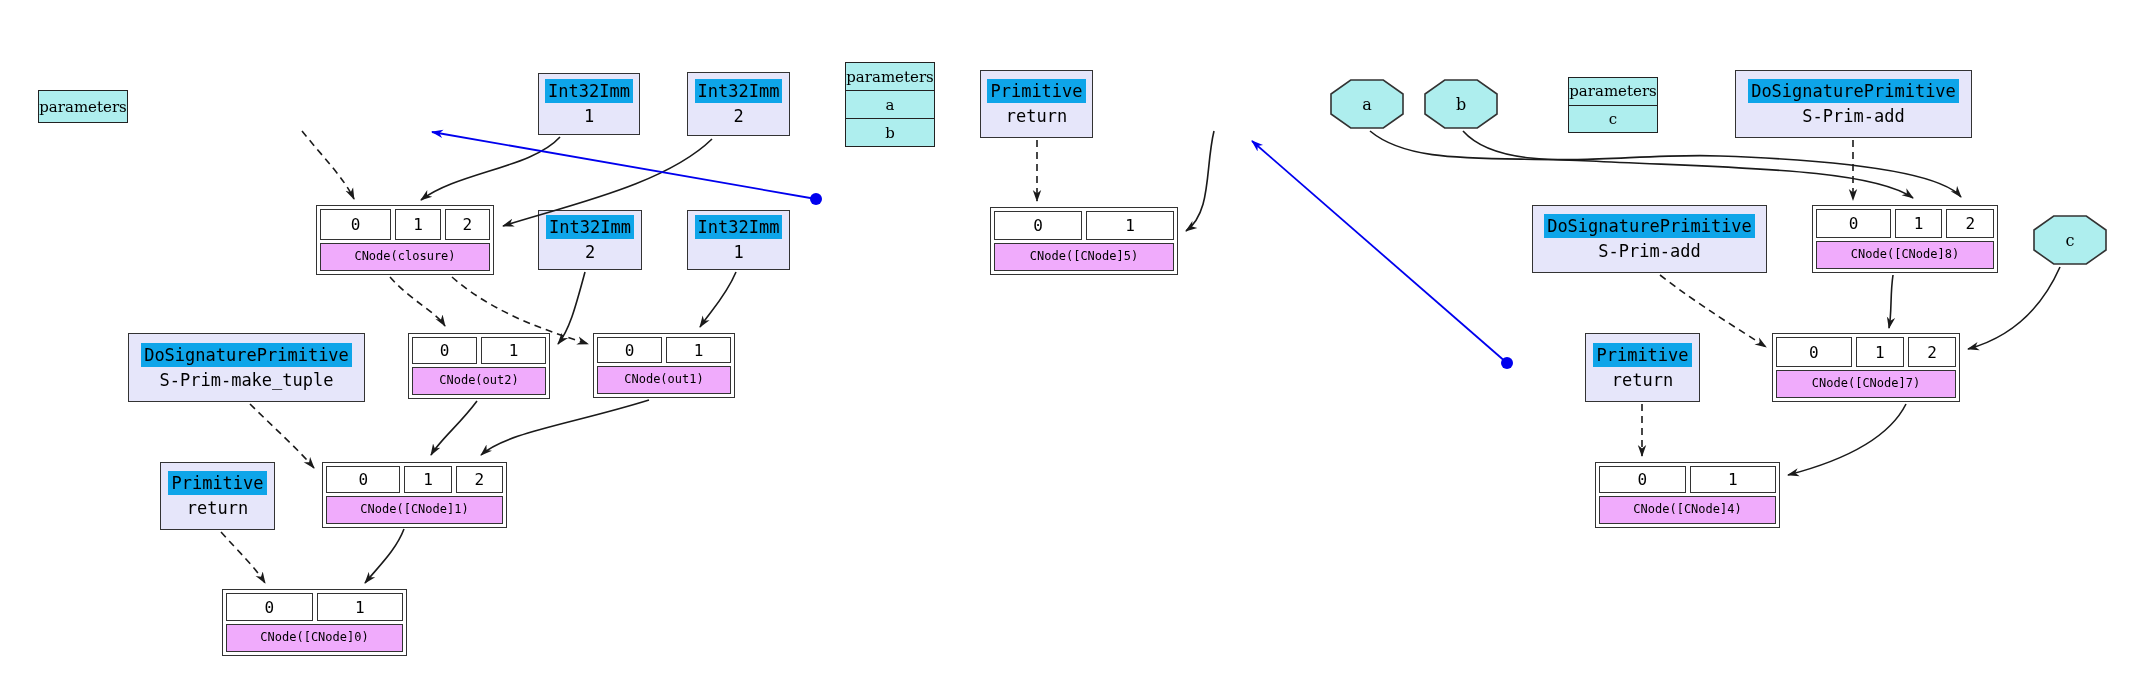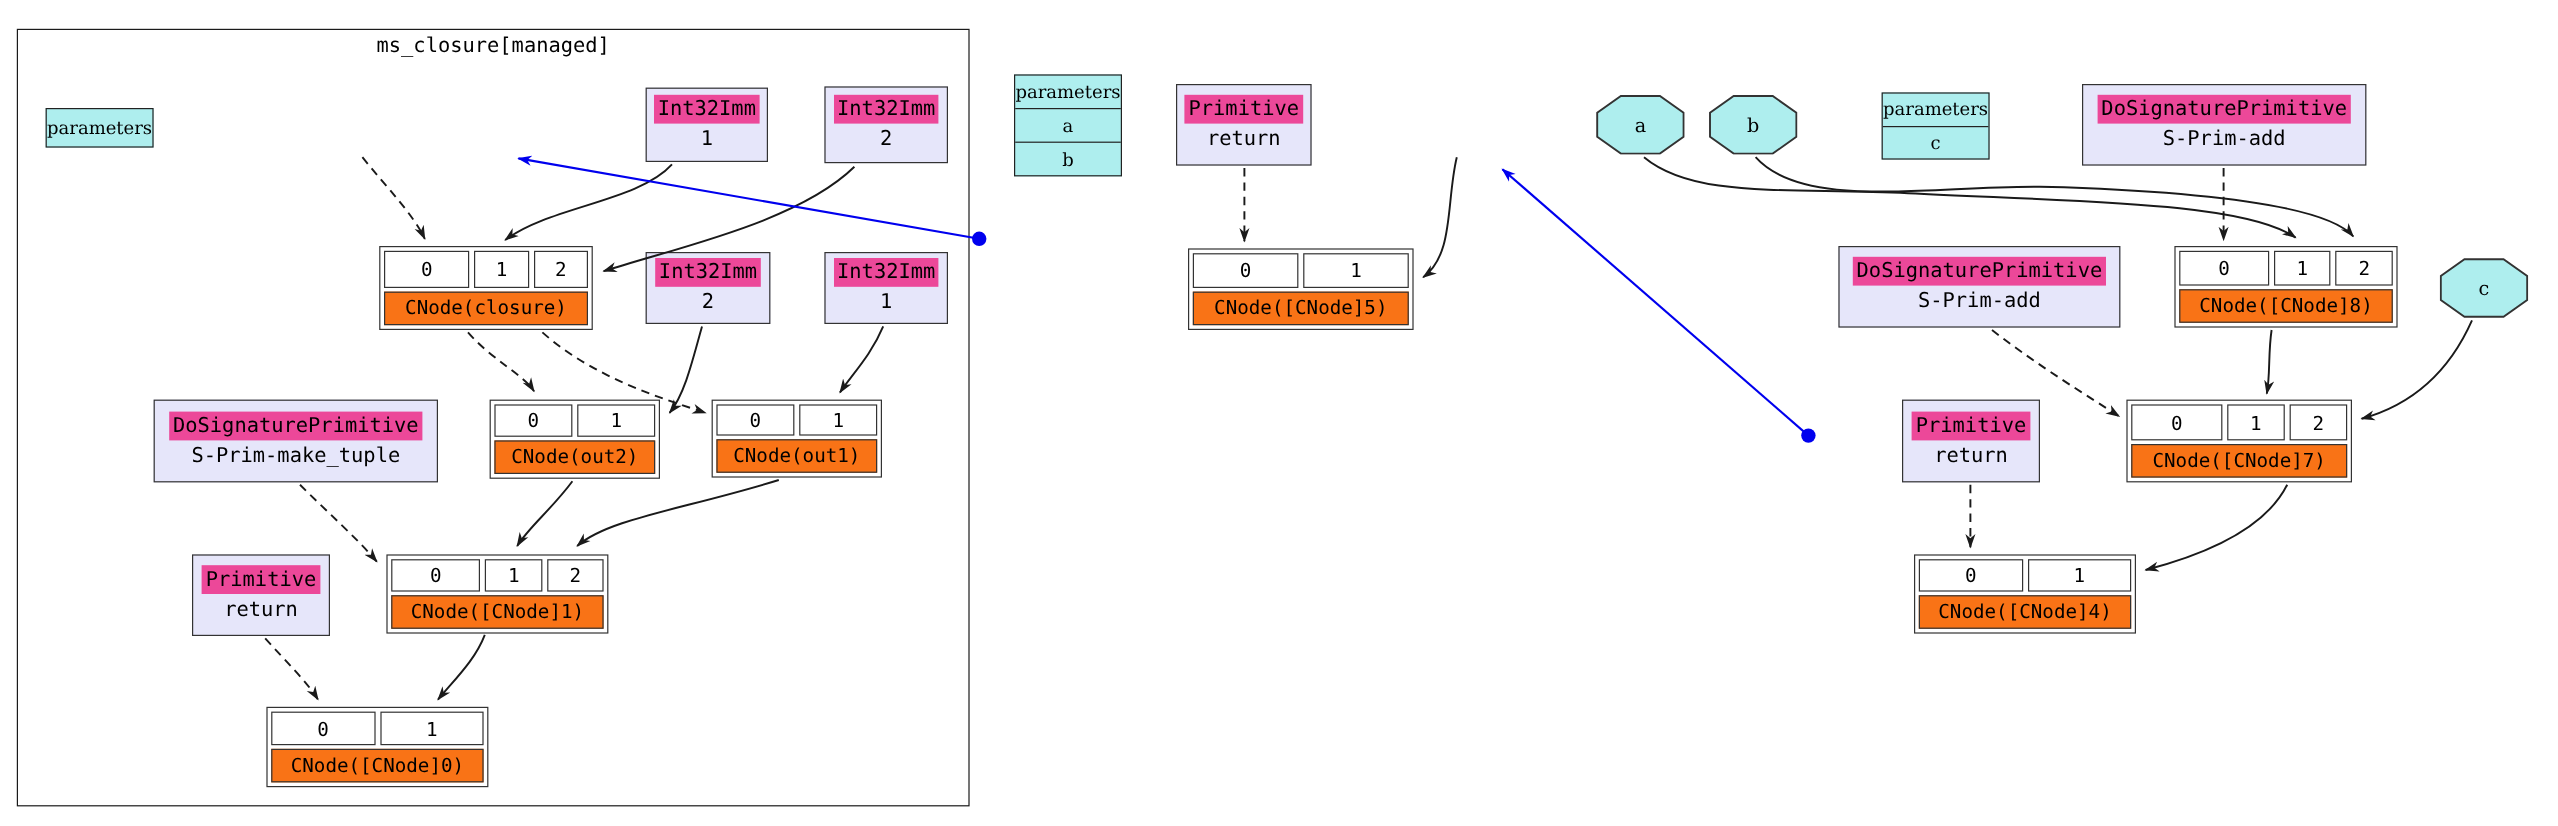--- a/index.html
+++ b/index.html
@@ -6,50 +6,47 @@
   #canvas{position:relative;width:2132px;height:688px;background:#ffffff;overflow:hidden;
           font-family:"DejaVu Sans Mono",monospace;}
   .cluster{position:absolute;border:1.5px solid #1a1a1a;background:transparent;box-sizing:border-box;}
   .cluster-label{position:absolute;top:3px;left:0;width:100%;text-align:center;
                  font-size:17px;color:#000;white-space:nowrap;}
   .node{position:absolute;box-sizing:border-box;}
   .plainbox{background:#aeeeee;border:1.4px solid #222;display:flex;align-items:center;justify-content:center;
             font-family:"DejaVu Serif",serif;font-size:15px;color:#000;}
   .vbox{background:#e6e6fa;border:1.6px solid #333;display:flex;flex-direction:column;
         align-items:center;justify-content:center;font-size:17px;color:#000;}
-  .vbox .line1{background:#ec4899;padding:0 3px;line-height:24px;white-space:nowrap;}
+  .vbox .line1{background:#0ea5e9;padding:0 3px;line-height:24px;white-space:nowrap;}
   .vbox .line2{line-height:26px;white-space:nowrap;}
   .ellipse{background:#90ee90;border:1.6px solid #222;border-radius:50%;display:flex;
            align-items:center;justify-content:center;font-size:17px;color:#000;white-space:nowrap;}
   .record{border:1.7px solid #333;background:#ffffff;padding:3px;display:flex;flex-direction:column;gap:3px;}
   .cells{display:flex;gap:4px;flex:1;}
   .cell{border:1.4px solid #333;background:#ffffff;text-align:center;font-size:16px;color:#000;
         flex:1;display:flex;align-items:center;justify-content:center;box-sizing:border-box;}
   .cells.n3 .cell:first-child{flex:1.6;}
-  .rbody{border:1.4px solid #333;background:#f97316;text-align:center;font-size:16px;color:#000;
+  .rbody{border:1.4px solid #333;background:#f0abfc;text-align:center;font-size:12px;color:#000;
          height:26px;line-height:25px;white-space:nowrap;overflow:hidden;}
   .ptable{border:1.4px solid #222;background:#aeeeee;display:flex;flex-direction:column;
           font-family:"DejaVu Serif",serif;font-size:15px;color:#000;}
   .ptable .row{flex:1;display:flex;align-items:center;justify-content:center;border-bottom:1.3px solid #222;}
   .ptable .row:last-child{border-bottom:none;}
   .octwrap{display:flex;align-items:center;justify-content:center;}
   .octwrap svg{position:absolute;left:0;top:0;}
   .octlabel{position:relative;font-family:"DejaVu Serif",serif;font-size:16px;color:#000;}
   #edgelayer{position:absolute;left:0;top:0;pointer-events:none;}
   .e-solid{fill:none;stroke:#1a1a1a;stroke-width:1.6px;}
   .e-dashed{fill:none;stroke:#1a1a1a;stroke-width:1.6px;stroke-dasharray:7 5;}
   .e-blue{fill:none;stroke:#0000ee;stroke-width:1.8px;}
 </style>
 </head>
 <body>
 
 <div id="canvas" style="width: 2132px; height: 688px;">
-    <div class="cluster" style="left: 14px; top: 24px; width: 794px; height: 648px; position: absolute;">
-      <span class="cluster-label">ms_closure[managed]</span>
-    </div>
     <div class="node plainbox" style="left: 38px; top: 90px; width: 90px; height: 33px; position: absolute;">
       <span>parameters</span>
     </div>
     <div class="node vbox" style="left: 538px; top: 73px; width: 102px; height: 62px; position: absolute;">
       <span class="line1">Int32Imm</span>
       <span class="line2">1</span>
     </div>
     <div class="node vbox" style="left: 687px; top: 72px; width: 103px; height: 64px; position: absolute;">
       <span class="line1">Int32Imm</span>
       <span class="line2">2</span>

